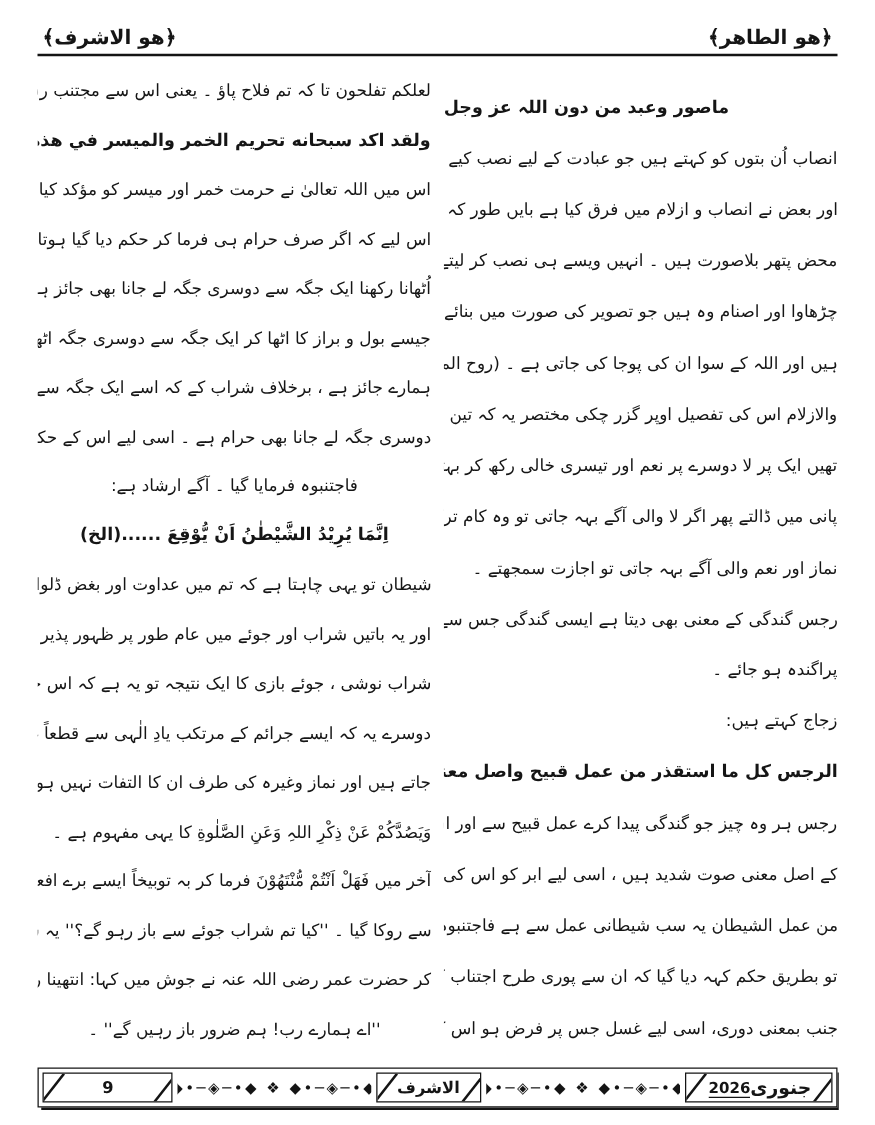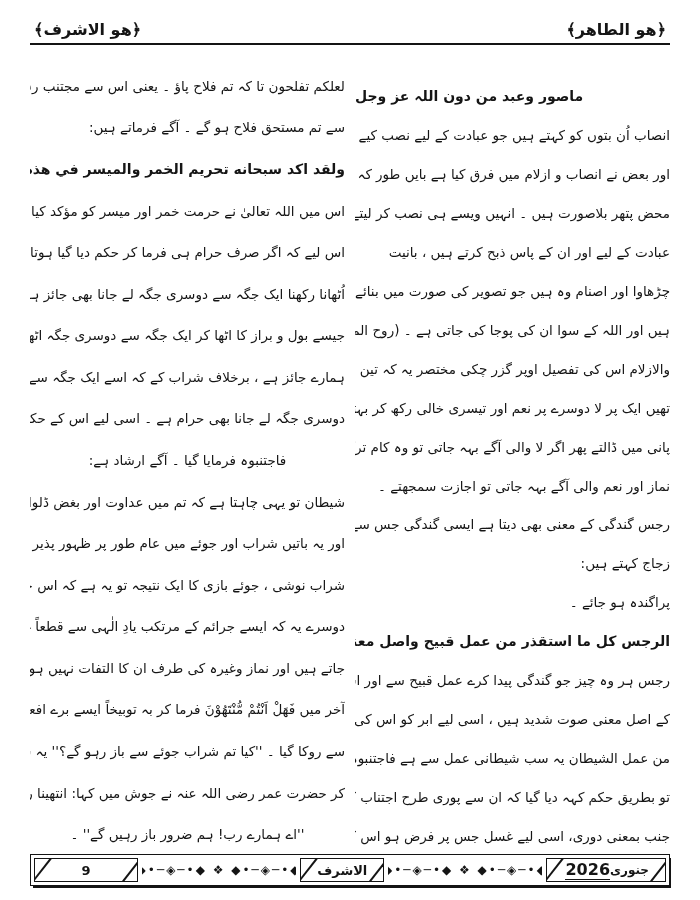--- a/index.html
+++ b/index.html
@@ -10,21 +10,21 @@
   }
   .page{
     position:relative;width:700px;height:900px;box-sizing:border-box;
     padding:18px 30px 12px;direction:rtl;
   }
   
   .header{display:flex;justify-content:space-between;align-items:flex-end;
     font-weight:bold;font-size:16px;padding:2px 4px 0;}
   .header-rule{border-top:2.5px solid #141414;margin-top:4px;}
   
-  .columns{display:flex;gap:10px;height:800px;margin-top:16px;}
+  .columns{display:flex;gap:10px;height:800px;margin-top:4px;}
   .column{flex:1;display:flex;flex-direction:column;justify-content:space-between;
     box-sizing:border-box;padding-bottom:6px;overflow:hidden;}
   .col-right{padding-top:16px;}
   .col-left{padding-top:4px;}
   .line{flex:1;display:flex;align-items:center;justify-content:flex-start;
     white-space:nowrap;overflow:hidden;font-size:13.5px;letter-spacing:0;}
   .line.center{justify-content:center;}
   .line.left{justify-content:flex-end;}
   .line.bold{font-weight:bold;font-size:14px;}
   
@@ -39,75 +39,75 @@
     display:flex;align-items:center;justify-content:center;
     font-weight:bold;font-size:13px;padding:0 16px;background:#fff;overflow:hidden;
   }
   .f-box::before,.f-box::after{
     content:"";position:absolute;top:-4px;width:1.6px;height:32px;background:#141414;
     transform:rotate(38deg);
   }
   .f-box::before{right:5px;}
   .f-box::after{left:5px;}
   .f-box.num{min-width:70px;}
-  .f-box .year{border-bottom:1.3px solid #141414;margin-left:2px;font-size:16px;text-align:right;}
-  .f-box .month{font-size:12px;}
+  .f-box .year{border-bottom:1.3px solid #141414;margin-left:2px;font-size:12px;text-align:right;}
+  .f-box .month{font-size:15px;}
   .ornament{flex:1;display:flex;align-items:center;justify-content:center;
     font-size:12px;letter-spacing:2px;white-space:nowrap;overflow:hidden;color:#141414;}
 </style>
 </head>
 <body>
 
 <div class="page">
 
   <div class="header">
     <span>﴿هو الطاهر﴾</span>
     <span>﴿هو الاشرف﴾</span>
   </div>
   <div class="header-rule"></div>
 
   <div class="columns">
     <div class="column col-right">
         <div class="line bold left">ماصور وعبد من دون اللہ عز وجل</div>
         <div class="line">انصاب اُن بتوں کو کہتے ہیں جو عبادت کے لیے نصب کیے جائیں</div>
         <div class="line">اور بعض نے انصاب و ازلام میں فرق کیا ہے بایں طور کہ انصاب</div>
         <div class="line">محض پتھر بلاصورت ہیں ۔ انہیں ویسے ہی نصب کر لیتے ہیں</div>
-        <div class="line">عبادت کے لیے اور ان کے پاس ذبح کرتے ہیں ، بانیت</div>
         <div class="line">چڑھاوا اور اصنام وہ ہیں جو تصویر کی صورت میں بنائے جاتے</div>
         <div class="line">ہیں اور اللہ کے سوا ان کی پوجا کی جاتی ہے ۔ (روح المعانی)</div>
         <div class="line">والازلام اس کی تفصیل اوپر گزر چکی مختصر یہ کہ تین قلمیں ہوتی</div>
         <div class="line">تھیں ایک پر لا دوسرے پر نعم اور تیسری خالی رکھ کر بہتے</div>
         <div class="line">پانی میں ڈالتے پھر اگر لا والی آگے بہہ جاتی تو وہ کام ترک کر</div>
         <div class="line">نماز اور نعم والی آگے بہہ جاتی تو اجازت سمجھتے ۔</div>
         <div class="line">رجس گندگی کے معنی بھی دیتا ہے ایسی گندگی جس سے عقل</div>
+        <div class="line">پراگندہ ہو جائے ۔</div>
         <div class="line">زجاج کہتے ہیں:</div>
-        <div class="line">پراگندہ ہو جائے ۔</div>
         <div class="line bold">الرجس كل ما استقذر من عمل قبيح واصل معناه</div>
         <div class="line">رجس ہر وہ چیز جو گندگی پیدا کرے عمل قبیح سے اور اس</div>
         <div class="line">کے اصل معنی صوت شدید ہیں ، اسی لیے ابر کو اس کی گرج کی</div>
         <div class="line">من عمل الشيطان یہ سب شیطانی عمل سے ہے فاجتنبوہ</div>
         <div class="line">تو بطریق حکم کہہ دیا گیا کہ ان سے پوری طرح اجتناب کرو</div>
         <div class="line">جنب بمعنی دوری، اسی لیے غسل جس پر فرض ہو اس کو جنبی کہتے ہیں</div>
       </div>
     <div class="column col-left">
         <div class="line">لعلكم تفلحون تا کہ تم فلاح پاؤ ۔ یعنی اس سے مجتنب رہنے</div>
-        <div class="line">سے تم مستحق فلاح ہو گے ۔ آگے فرماتے ہیں:</div>
         <div class="line bold">ولقد اكد سبحانه تحريم الخمر والميسر في هذه الاية ۔</div>
         <div class="line">اس میں اللہ تعالیٰ نے حرمت خمر اور میسر کو مؤکد کیا ۔ (روح المعانی)</div>
         <div class="line">اس لیے کہ اگر صرف حرام ہی فرما کر حکم دیا گیا ہوتا تو اس کا</div>
         <div class="line">اُٹھانا رکھنا ایک جگہ سے دوسری جگہ لے جانا بھی جائز ہوتا</div>
         <div class="line">جیسے بول و براز کا اٹھا کر ایک جگہ سے دوسری جگہ اٹھا کر لے</div>
         <div class="line">ہمارے جائز ہے ، برخلاف شراب کے کہ اسے ایک جگہ سے</div>
         <div class="line">دوسری جگہ لے جانا بھی حرام ہے ۔ اسی لیے اس کے حکم میں</div>
         <div class="line center">فاجتنبوہ فرمایا گیا ۔ آگے ارشاد ہے:</div>
+        <div class="line bold center">اِنَّمَا يُرِيْدُ الشَّيْطٰنُ اَنْ يُّوْقِعَ ......(الخ)</div>
         <div class="line">شیطان تو یہی چاہتا ہے کہ تم میں عداوت اور بغض ڈلوا دے</div>
         <div class="line">اور یہ باتیں شراب اور جوئے میں عام طور پر ظہور پذیر ہوتی ہیں</div>
         <div class="line">شراب نوشی ، جوئے بازی کا ایک نتیجہ تو یہ ہے کہ اس جرم کے</div>
         <div class="line">دوسرے یہ کہ ایسے جرائم کے مرتکب یادِ الٰہی سے قطعاً غافل ہو</div>
         <div class="line">جاتے ہیں اور نماز وغیرہ کی طرف ان کا التفات نہیں ہوتا ۔</div>
+        <div class="line">وَيَصُدَّكُمْ عَنْ ذِكْرِ اللہِ وَعَنِ الصَّلٰوةِ کا یہی مفہوم ہے ۔</div>
         <div class="line">آخر میں فَهَلْ اَنْتُمْ مُّنْتَهُوْنَ فرما کر بہ توبیخاً ایسے برے افعال</div>
         <div class="line">سے روکا گیا ۔ ''کیا تم شراب جوئے سے باز رہو گے؟'' یہ سن</div>
         <div class="line">کر حضرت عمر رضی اللہ عنہ نے جوش میں کہا: انتهينا ربنا</div>
         <div class="line center">''اے ہمارے رب! ہم ضرور باز رہیں گے'' ۔</div>
       </div>
   </div>
 
   <div class="footer">
     <div class="f-box date">
       <span class="month">جنوری</span>

